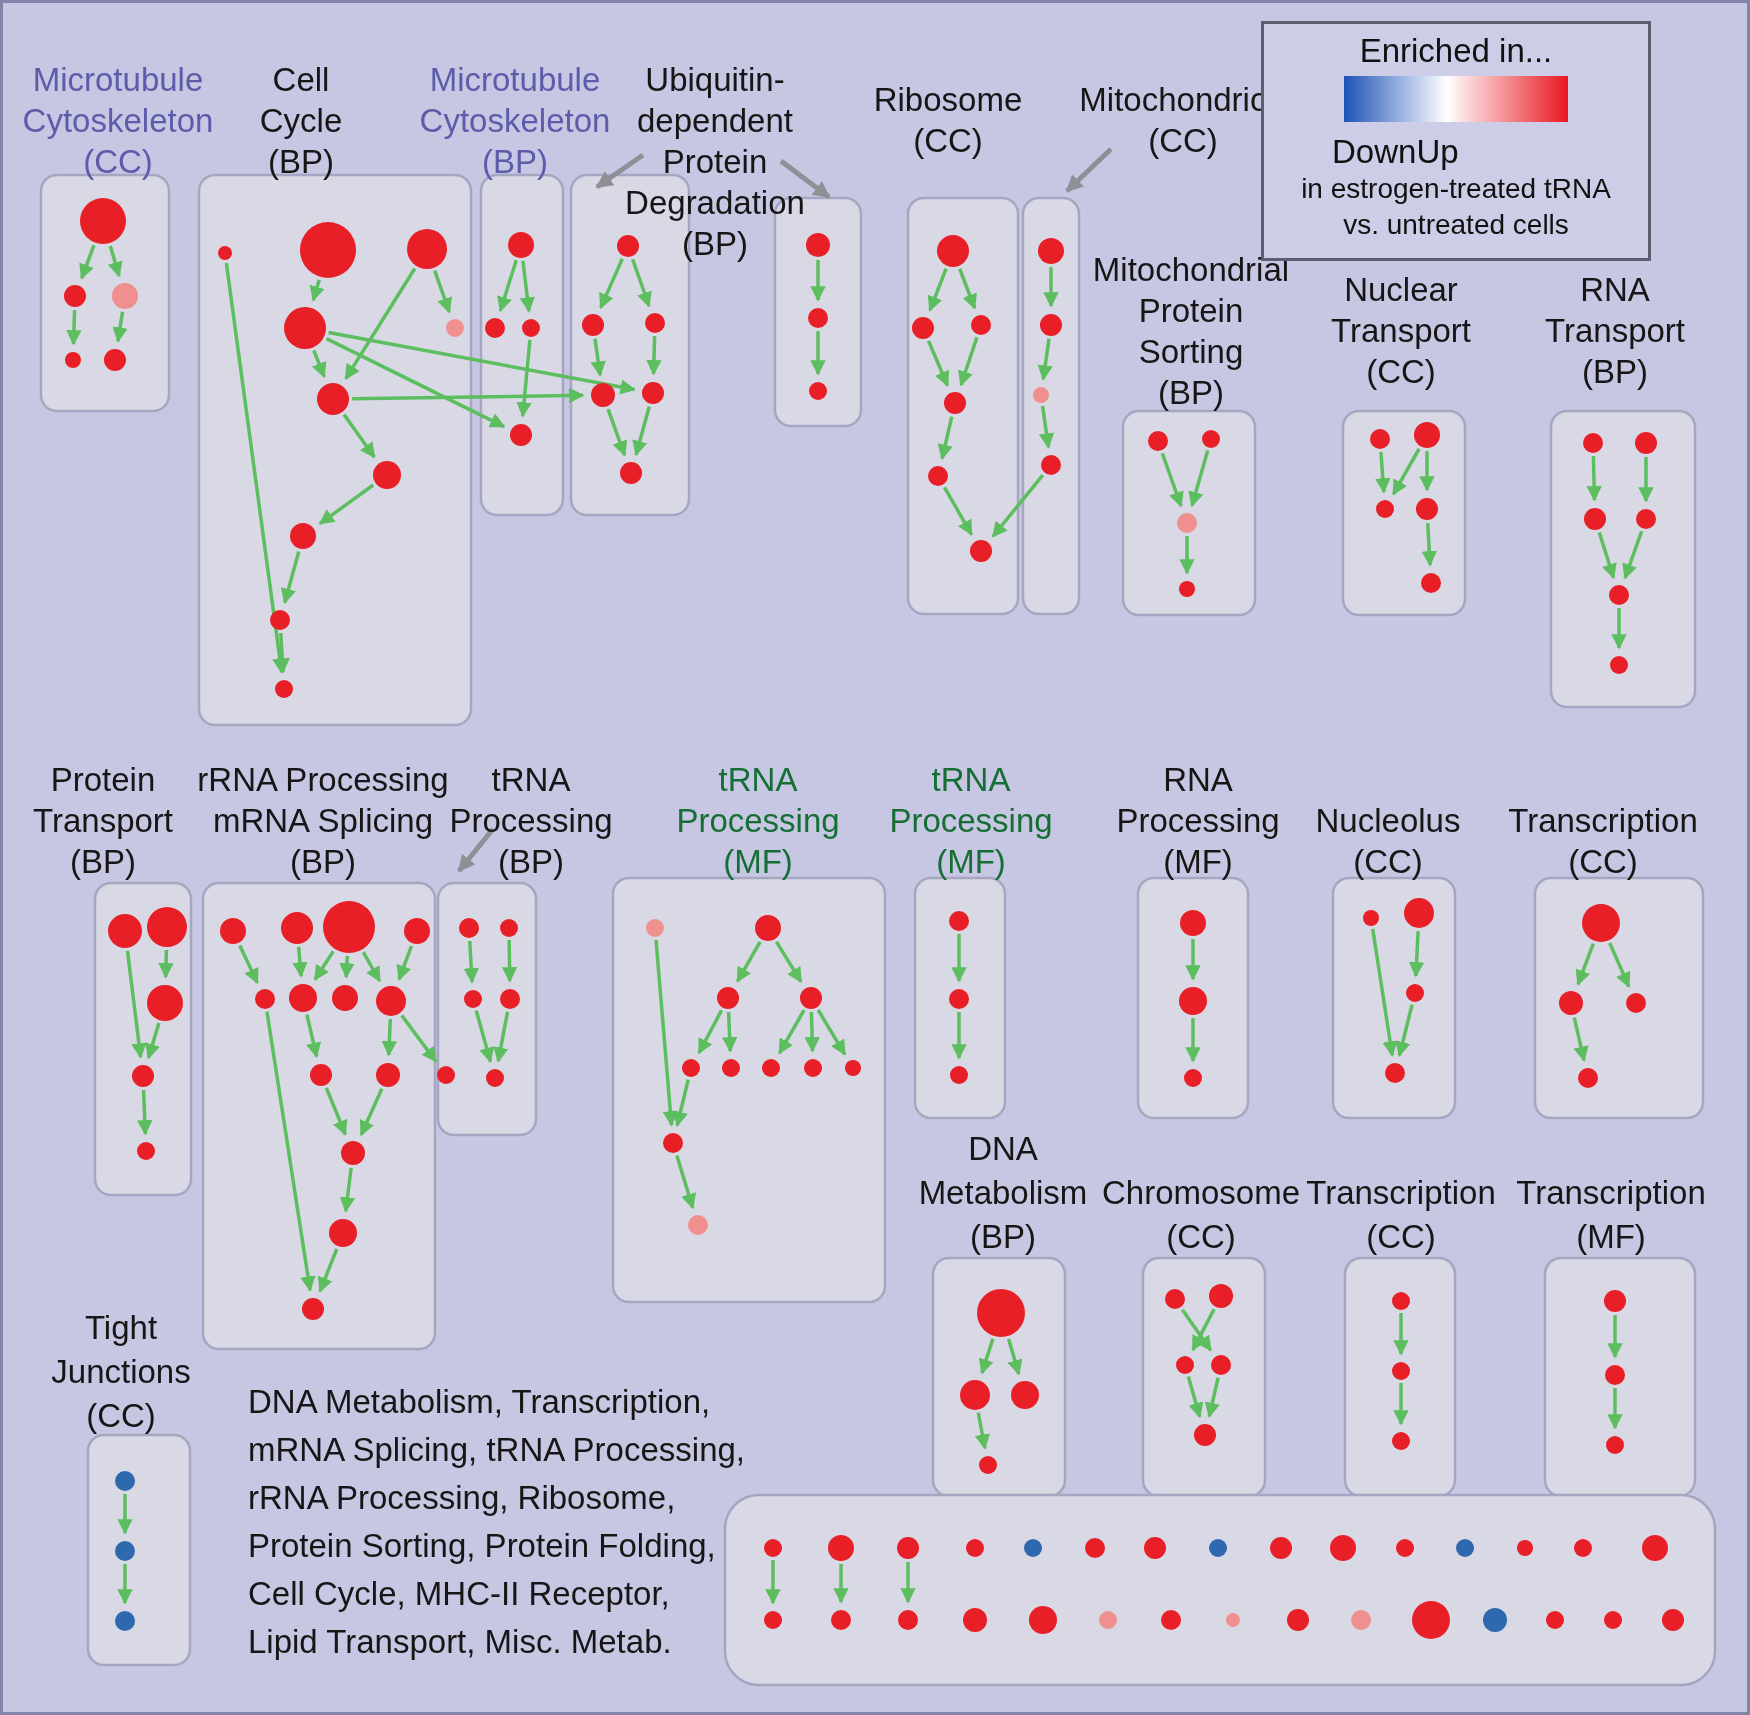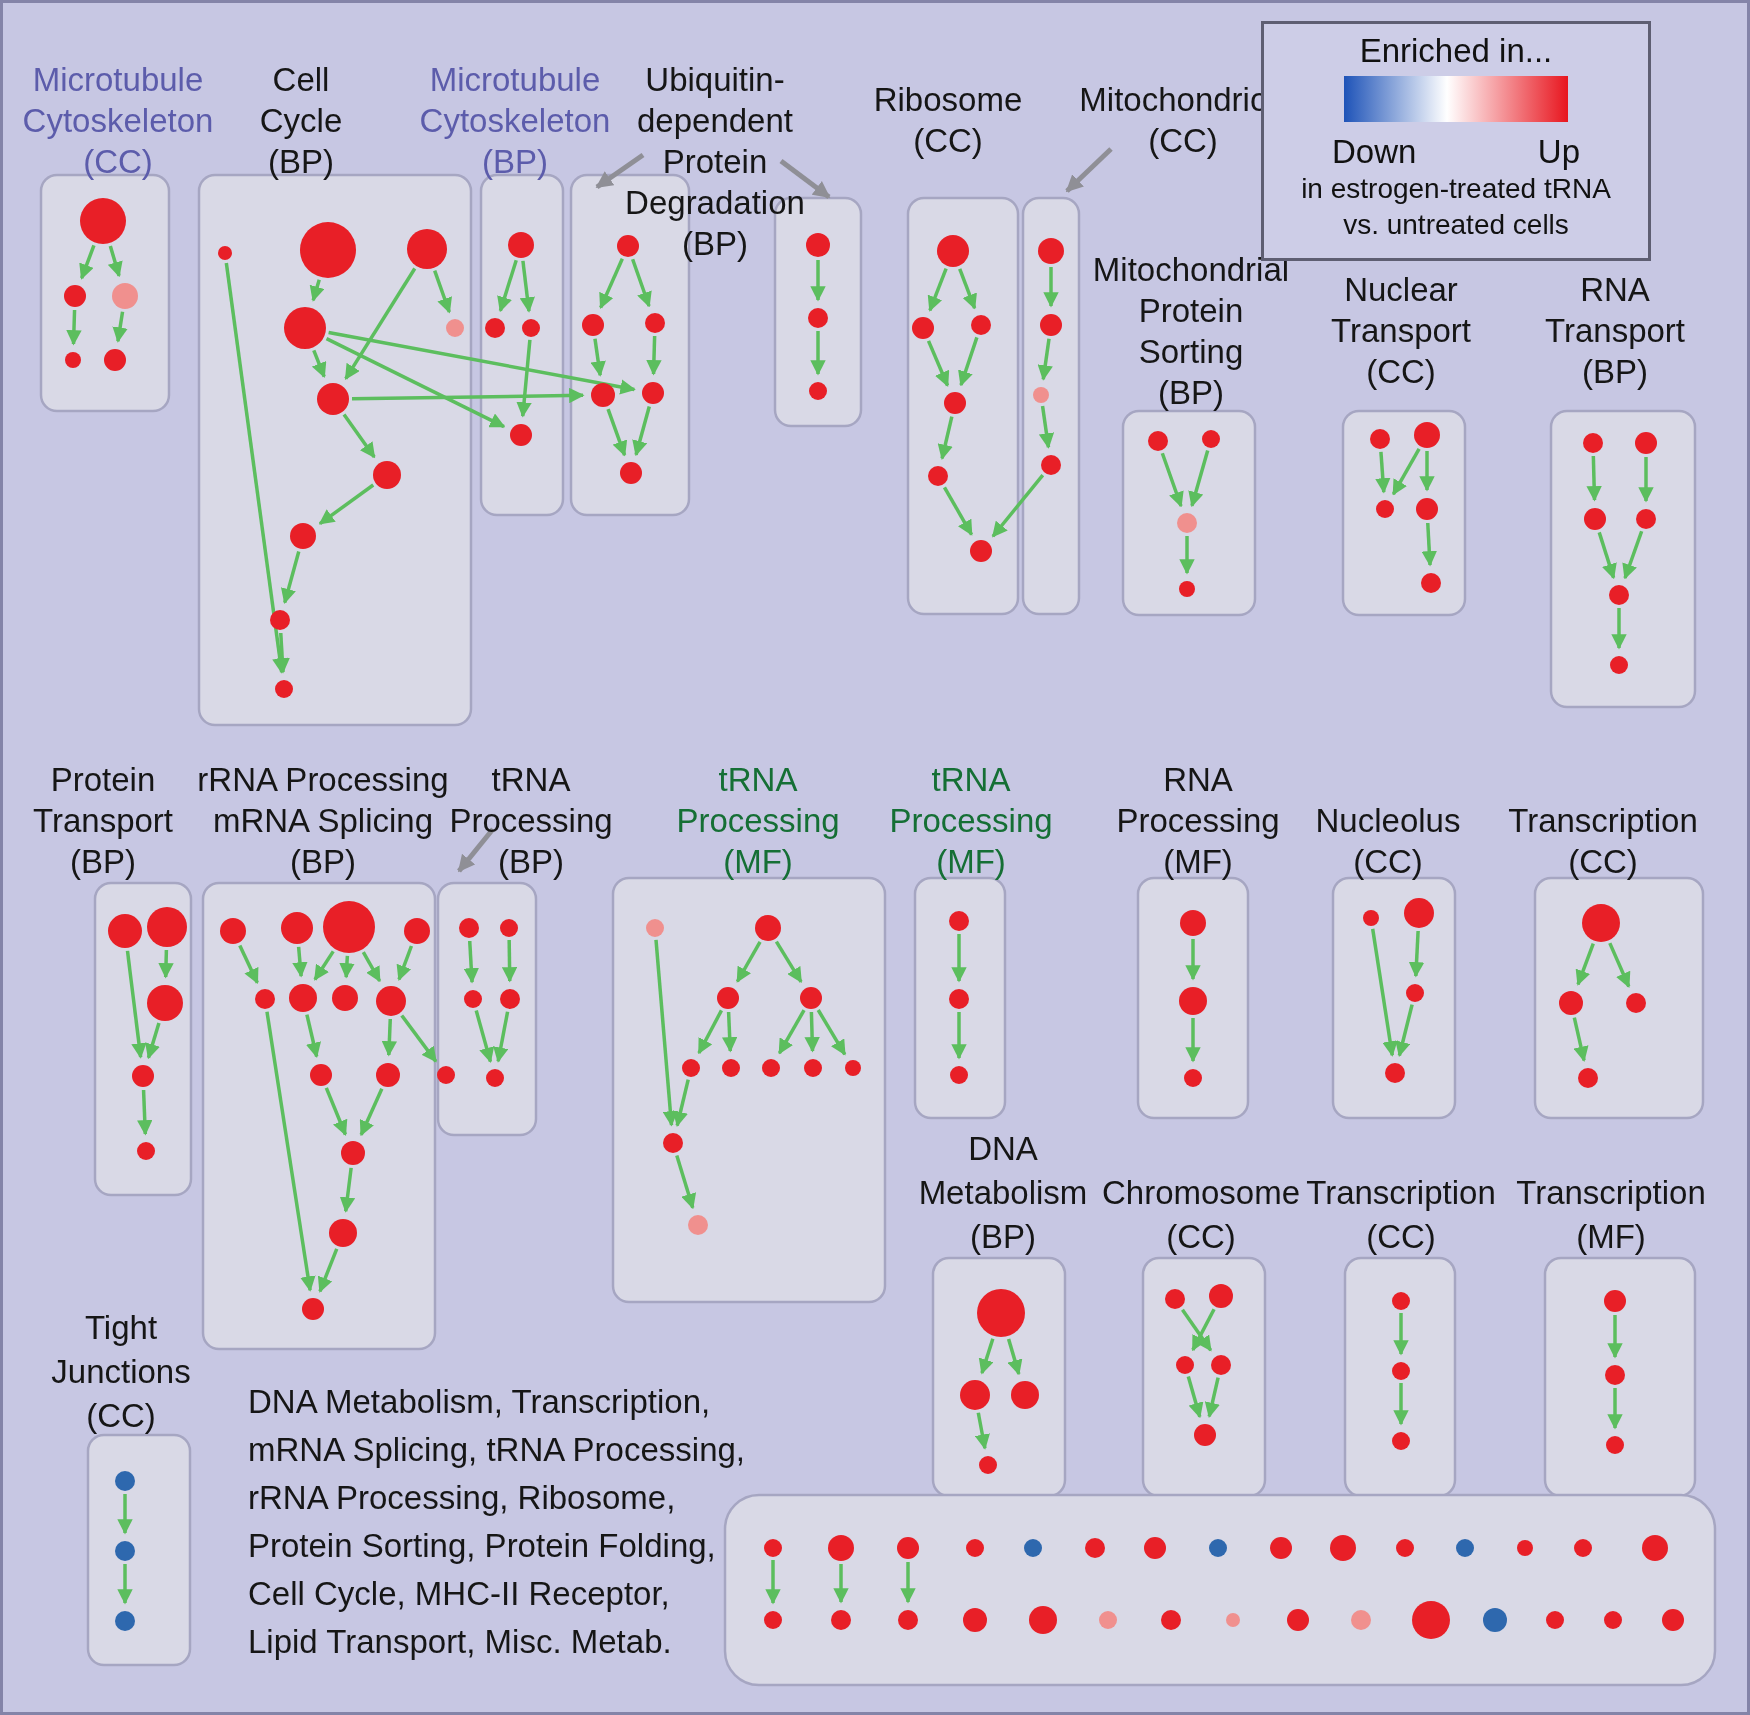--- a/index.html
+++ b/index.html
@@ -18,21 +18,21 @@
     position:absolute;left:1258px;top:18px;width:390px;height:240px;
     box-sizing:border-box;
     background:#cdcde7;
     border:3px solid #5e5e72;
     display:flex;flex-direction:column;align-items:center;
     padding-top:8px;
     color:#111;
   }
   .legend-title{font-size:33px;line-height:38px;}
   .legend-bar{width:224px;height:46px;margin-top:6px;}
-  .legend-endpoints{width:248px;display:flex;justify-content:space-between;margin-top:12px;font-size:33px;line-height:36px;}
+  .legend-endpoints{width:248px;display:flex;justify-content:flex-start;margin-top:12px;font-size:33px;line-height:36px;}
   .legend-sub{font-size:28px;line-height:34px;margin-top:2px;}
 </style>
 </head>
 <body>
 
 <div class="canvas" style="background: rgb(199, 199, 227); border-color: rgb(132, 132, 168);">
   <svg id="diagram" width="1750" height="1715" viewBox="0 0 1750 1715">
       <defs>
         <marker id="aG" viewBox="0 0 10 10" refX="9" refY="5" markerWidth="4.4" markerHeight="4.4" orient="auto-start-reverse">
           <path d="M0,0 L10,5 L0,10 z" fill="#5cbe5e"></path>

